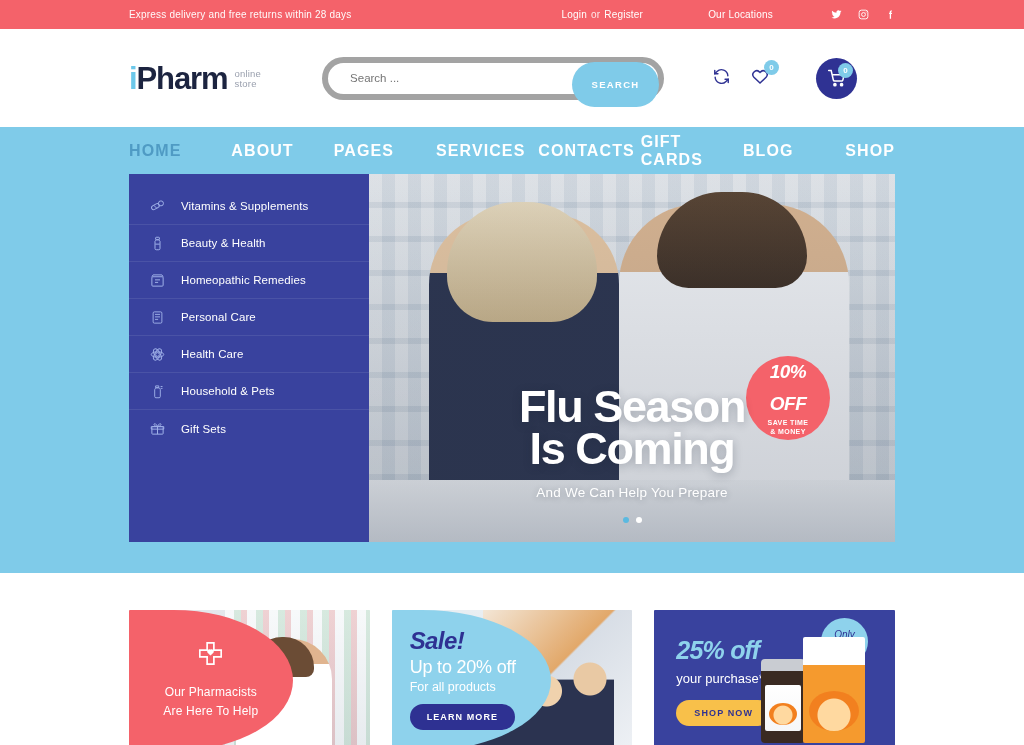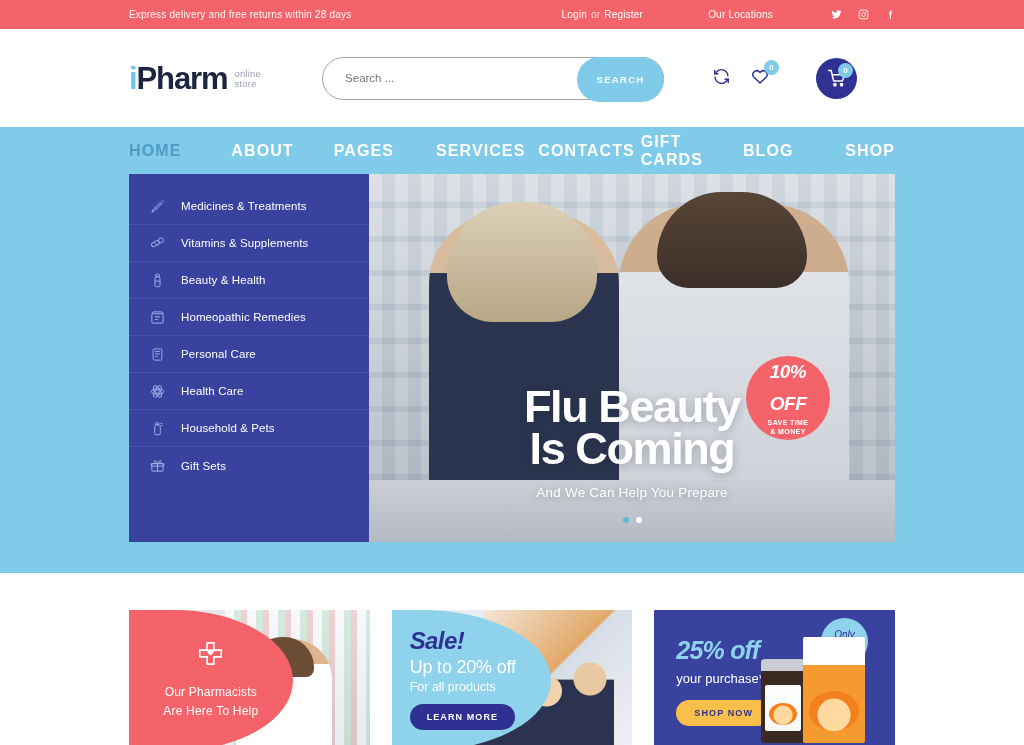--- a/index.html
+++ b/index.html
@@ -37,21 +37,21 @@
   }
   .logo-i { color:#6CC8EA; }
   .logo-rest { color:#1C2440; }
   .logo-sub {
     font-size:9.5px; color:#9aa0ae; line-height:1.08;
     padding-bottom:4px; letter-spacing:.2px;
   }
 
   .searchwrap {
     margin-left:61px;
-    width:342px; height:43px; border:1px solid #a3a3a3; border-radius:22px;
+    width:342px; height:43px; border:6px solid #a3a3a3; border-radius:22px;
     background:#fff; display:flex; align-items:center; position:relative;
   }
   .searchwrap input {
     border:none; outline:none; background:transparent;
     margin-left:22px; font-size:11.5px; color:#9aa0ae; width:180px;
     font-family:"Liberation Sans", sans-serif;
   }
   .search-btn {
     position:absolute; right:-1px; top:-1px;
     width:87px; height:45px; border-radius:23px;
@@ -370,32 +370,20 @@
     <a href="#">SHOP</a>
   </div>
 
   <div class="hero-outer">
 
     <div class="hero">
 
       <div class="catlist">
         <div class="catitem">
           <span class="ci">
-            <svg width="15" height="15" viewBox="0 0 24 24" fill="none" stroke="#9FB0E8" stroke-width="1.6" stroke-linecap="round">
-                <path d="M19.5 2.5l2 2"></path>
-                <path d="M17 5l2 2"></path>
-                <path d="M15.5 6.5L17.5 8.5"></path>
-                <path d="M14.5 7.5L4.5 17.5 3 21l3.5-1.5L16.5 9.5z"></path>
-                <path d="M8 13l3 3"></path>
-              </svg>
-          </span>
-          <span>Medicines &amp; Treatments</span>
-        </div>
-        <div class="catitem">
-          <span class="ci">
             <svg width="15" height="15" viewBox="0 0 24 24" fill="none" stroke="#9FB0E8" stroke-width="1.6">
                 <rect x="2" y="9" width="13" height="6.5" rx="3.2" transform="rotate(-30 8.5 12)"></rect>
                 <circle cx="17.5" cy="7" r="4"></circle>
                 <path d="M6 10l5 5"></path>
               </svg>
           </span>
           <span>Vitamins &amp; Supplements</span>
         </div>
         <div class="catitem">
           <span class="ci">
@@ -471,21 +459,21 @@
 
         <div class="discount">
           <div class="d1">10%</div>
           <div class="d2">OFF</div>
           <div class="d3">SAVE TIME</div>
           <div class="d4">&amp; MONEY</div>
         </div>
 
         <div class="slide-copy">
           <h1>
-            <span>Flu Beauty</span><br>
+            <span>Flu Season</span><br>
             <span>Is Coming</span>
           </h1>
           <p>And We Can Help You Prepare</p>
         </div>
 
         <div class="dots">
           <span class="dot active"></span>
           <span class="dot"></span>
         </div>
       </div>

